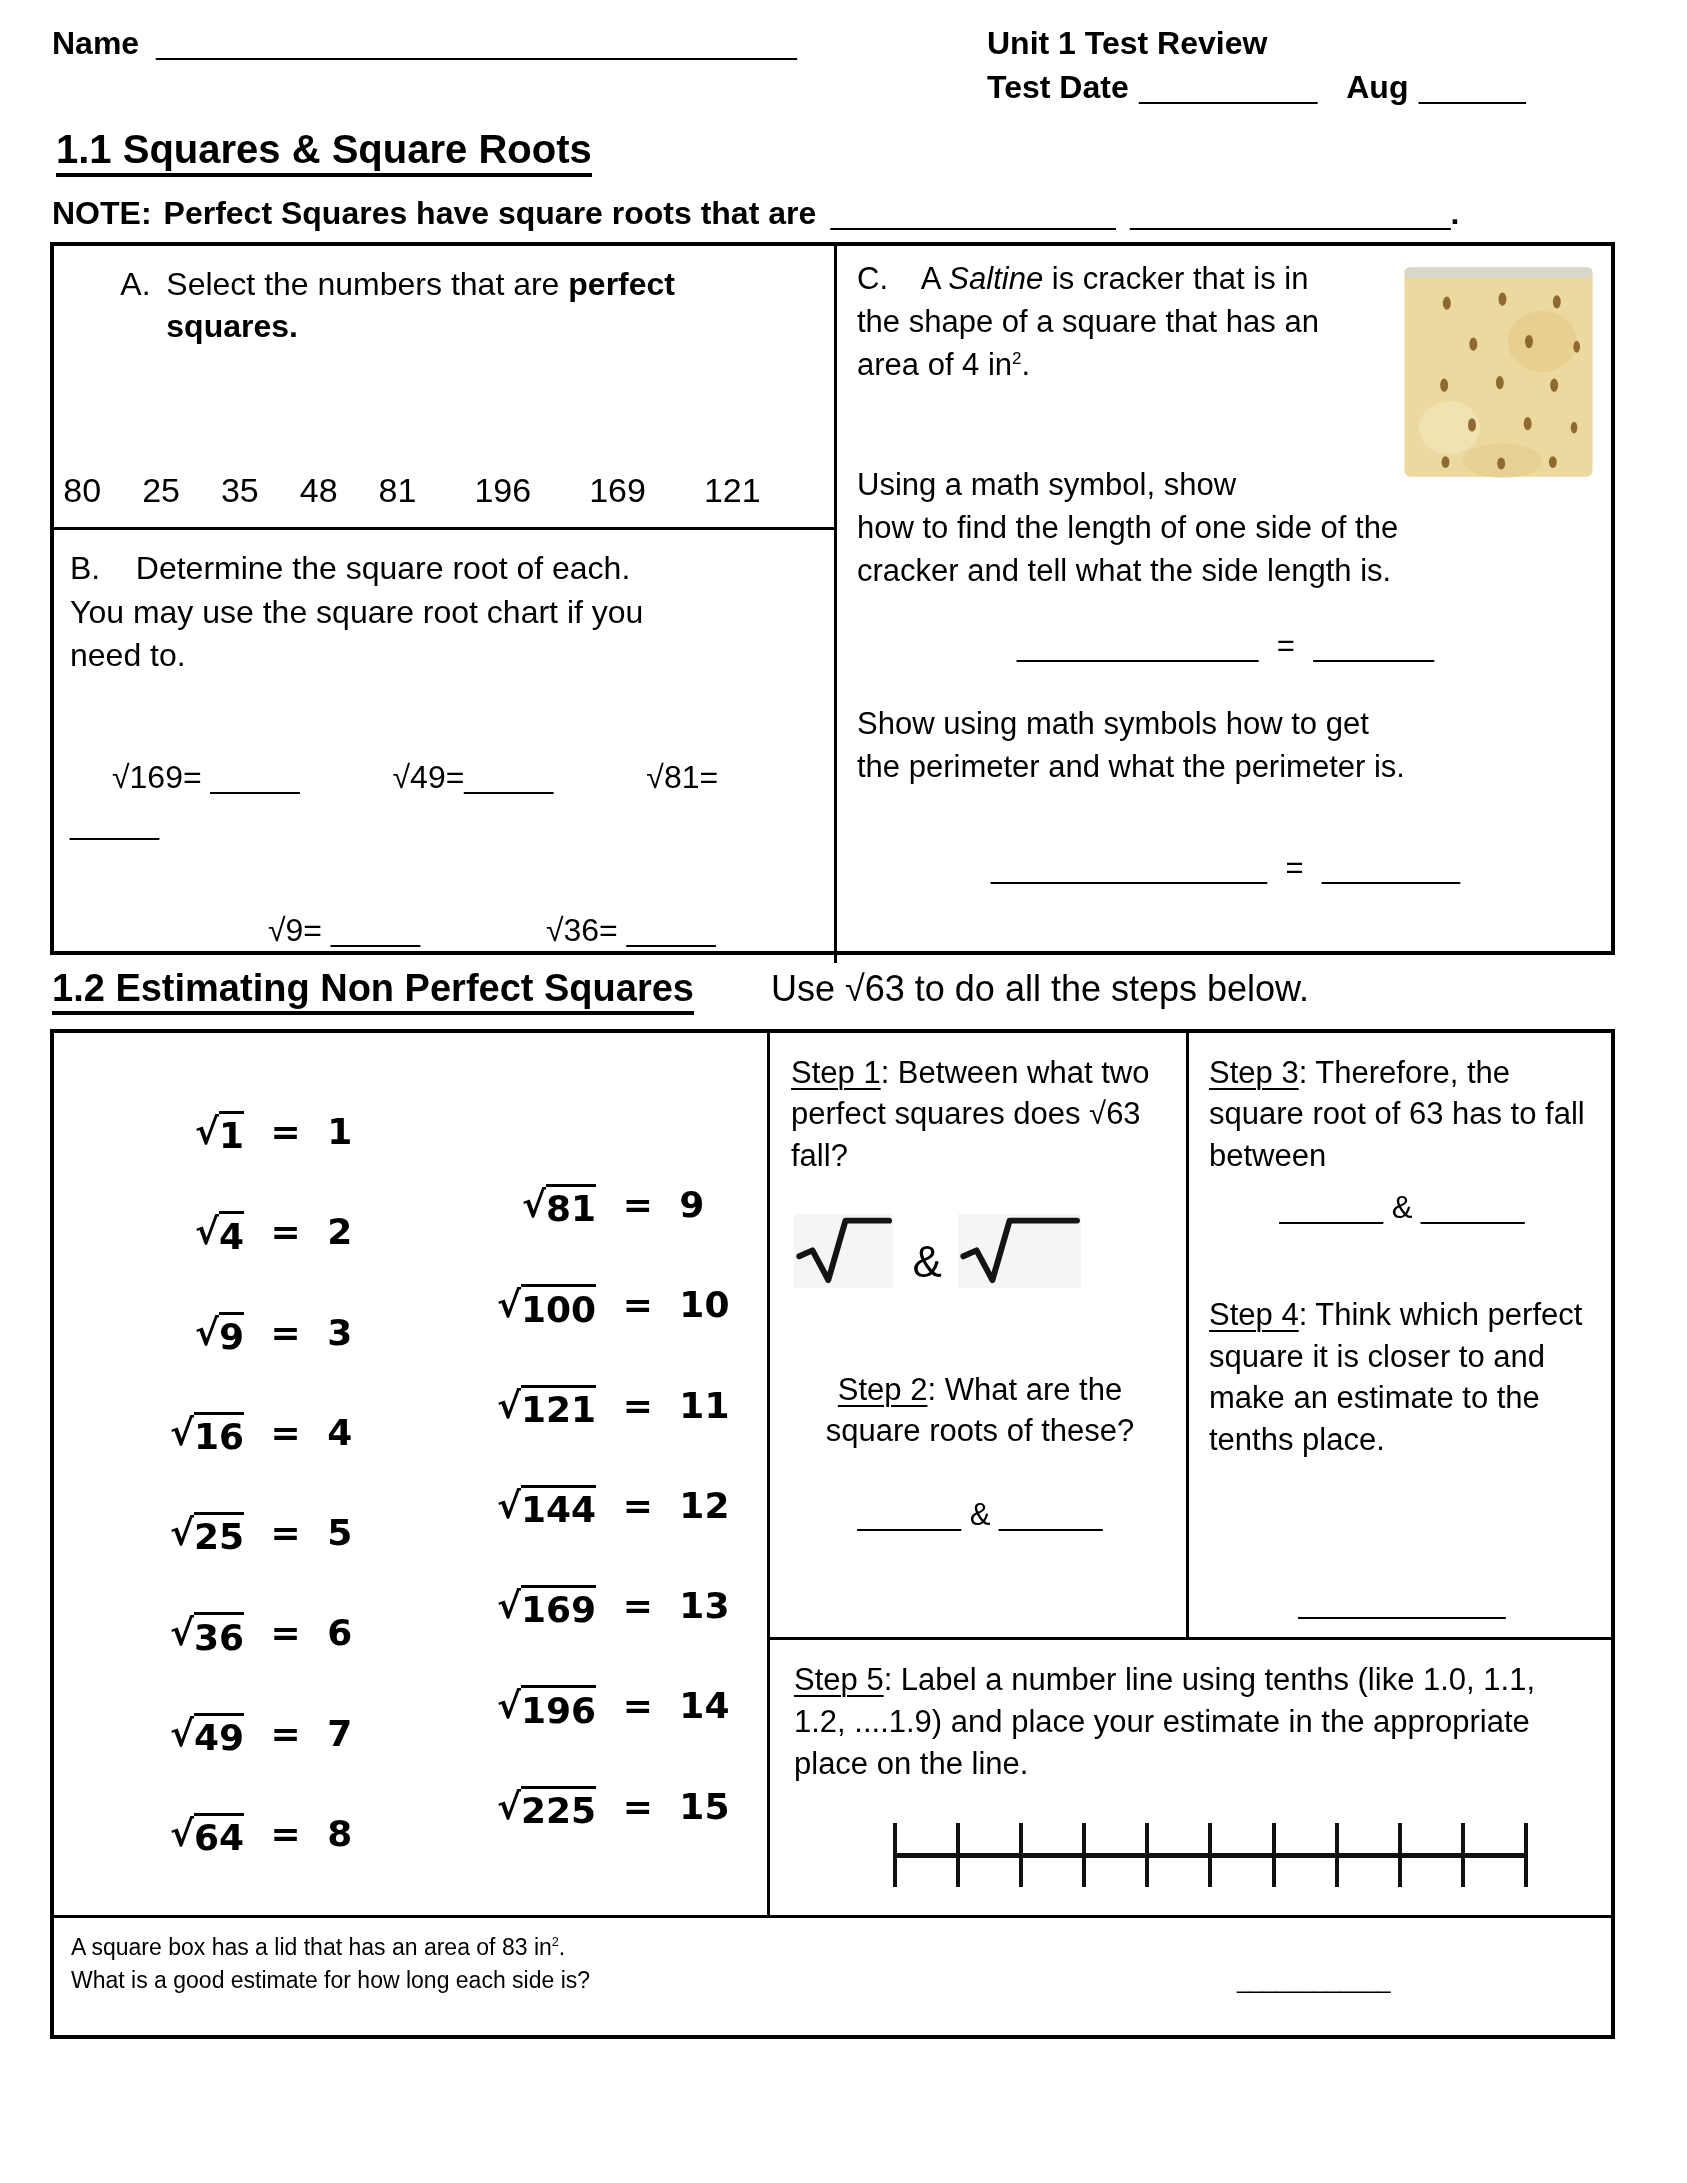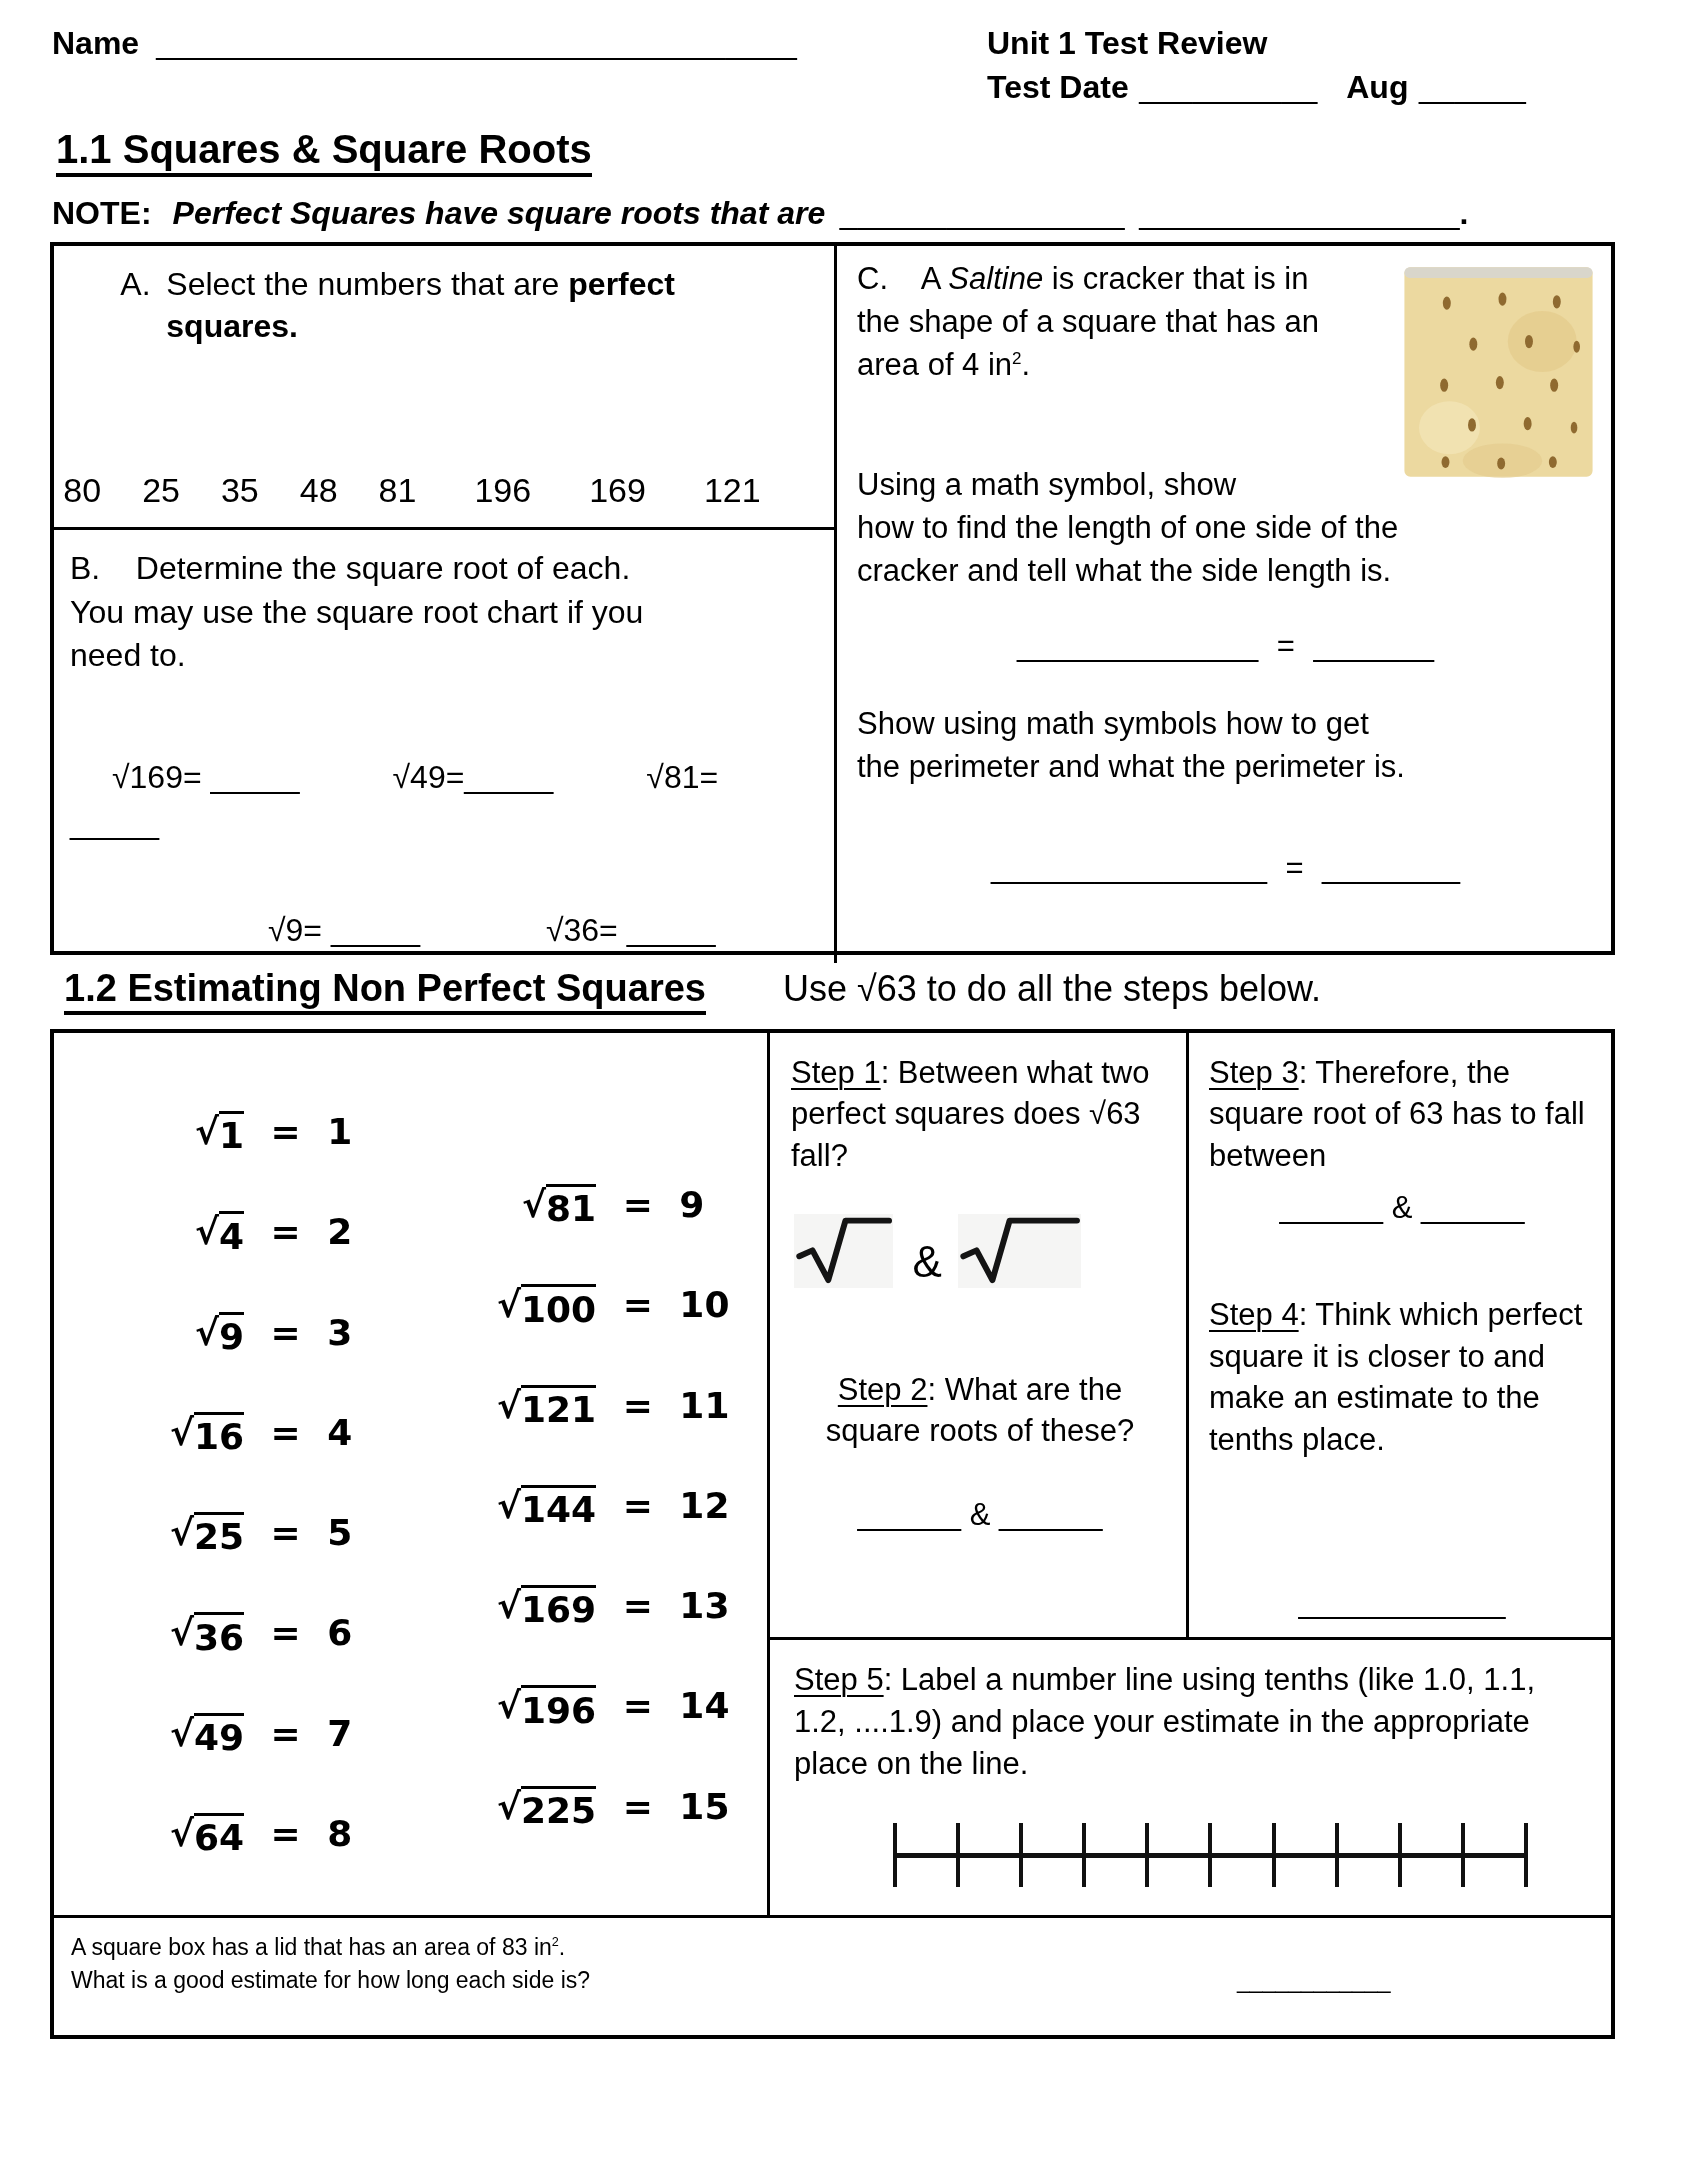--- a/index.html
+++ b/index.html
@@ -12,21 +12,21 @@
   .name-row .blank{font-weight:normal;margin-left:17px;}
   .unit-title{position:absolute;left:987px;top:25px;font-size:32px;font-weight:bold;}
   .testdate-row{position:absolute;left:987px;top:69px;font-size:32px;font-weight:bold;}
   .testdate-row .blank{font-weight:normal;margin-left:10.6px;}
   .aug{margin-left:29px;}
 
   
   .s1-title{position:absolute;left:56px;top:127px;font-size:40px;font-weight:bold;
             border-bottom:4px solid #000;padding-bottom:1.3px;}
   .note-row{position:absolute;left:52px;top:195px;font-size:32px;font-weight:bold;}
-  .note-row .nt{margin-left:21px;font-style:italic;}
+  .note-row .nt{margin-left:12px;}
   .note-row .blank{font-weight:normal;margin-left:14.6px;}
 
   .table1{position:absolute;left:50px;top:242px;width:1565px;height:713px;border:4px solid #000;
           display:grid;grid-template-columns:783px 1fr;grid-template-rows:284px 1fr;box-sizing:border-box;}
   .cellA{grid-area:1/1/2/2;border-right:3.3px solid #000;border-bottom:3.3px solid #000;
          display:flex;flex-direction:column;padding:17px 13.2px 14.6px 9.3px;font-size:32px;line-height:1.32;}
   .a-prompt{display:flex;margin-left:57px;}
   .a-label{width:46px;flex:none;}
   .a-text{max-width:562px;}
   .a-numbers{margin-top:auto;display:flex;font-size:34px;}
@@ -48,21 +48,21 @@
   .c-p1a{margin-top:78px;}
   .c-p1b{max-width:582px;}
   .c-eq{text-align:center;margin-top:32px;}
   .c-eq .eqsign{margin:0 18.5px;}
   .c-p2{max-width:556px;margin-top:36px;}
   .c-eq2{margin-top:58px;}
   .ital{font-style:italic;}
   sup{font-size:0.55em;}
 
   
-  .s2-header{position:absolute;left:64px;top:967px;display:flex;align-items:baseline;}
+  .s2-header{position:absolute;left:52px;top:967px;display:flex;align-items:baseline;}
   .s2-title{font-size:38px;font-weight:bold;border-bottom:4px solid #000;padding-bottom:1.3px;}
   .s2-sub{margin-left:77px;font-size:36px;}
 
   .table2{position:absolute;left:50px;top:1029px;width:1565px;height:1010px;border:4px solid #000;
           display:grid;grid-template-columns:716px 419px 1fr;grid-template-rows:607px 278px 1fr;box-sizing:border-box;}
   .t2-chart{grid-area:1/1/3/2;border-right:3.3px solid #000;border-bottom:3.3px solid #000;
             display:flex;padding-top:78px;}
   .chart-col{display:flex;flex-direction:column;}
   .col1{margin-left:64px;}
   .col2{margin-left:42px;margin-top:73px;}

